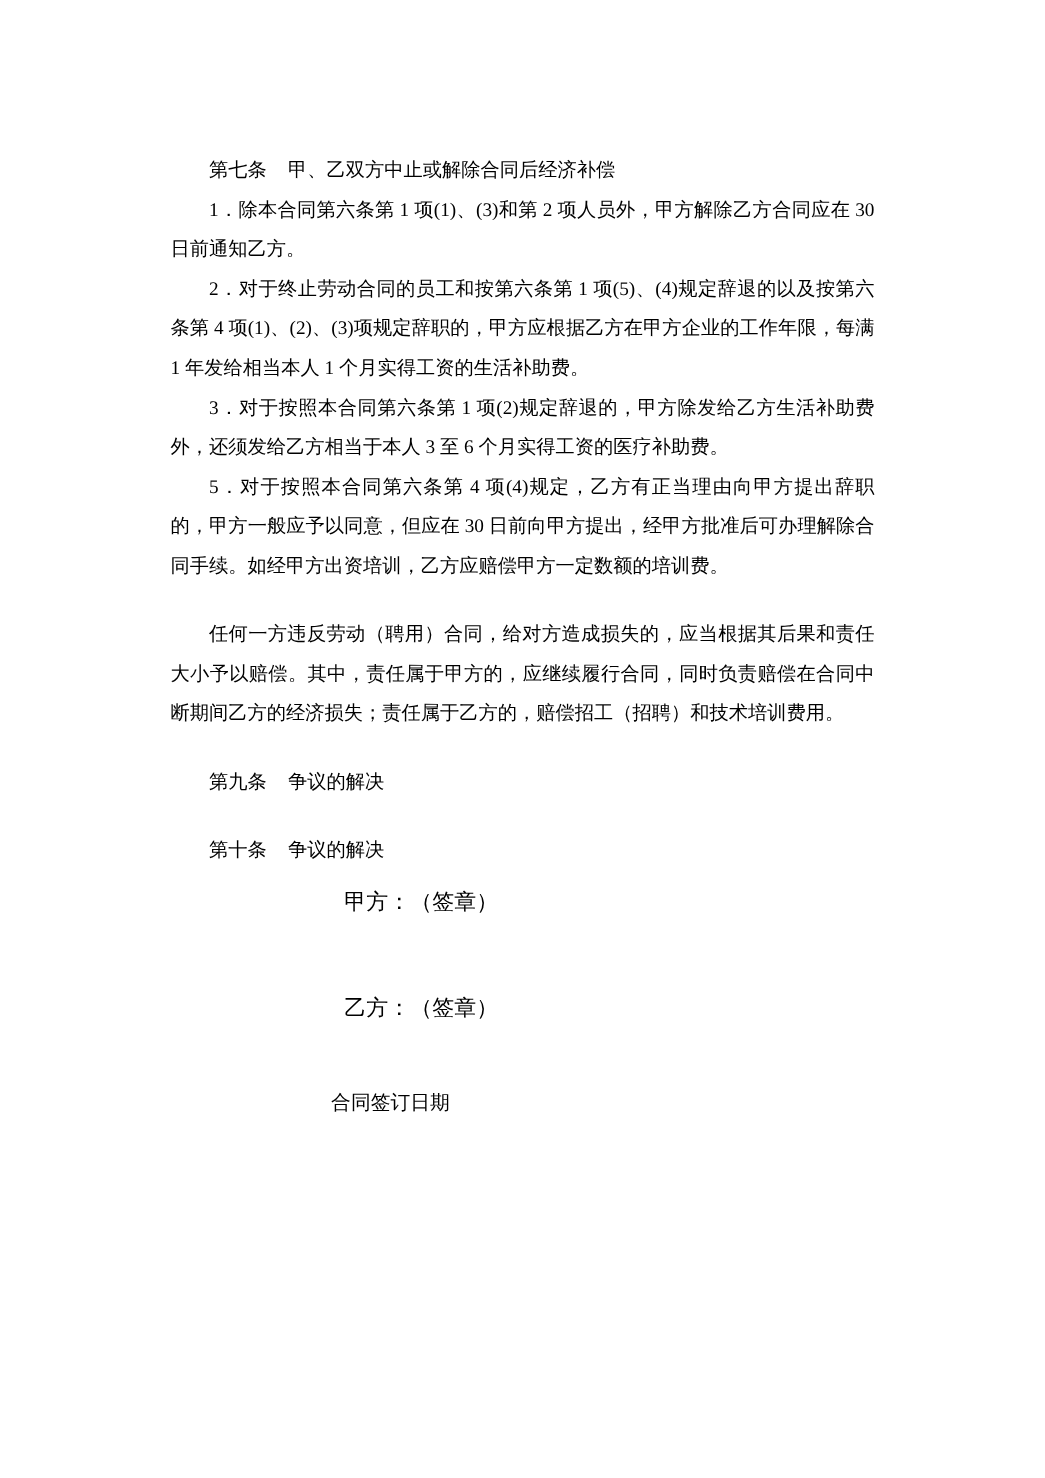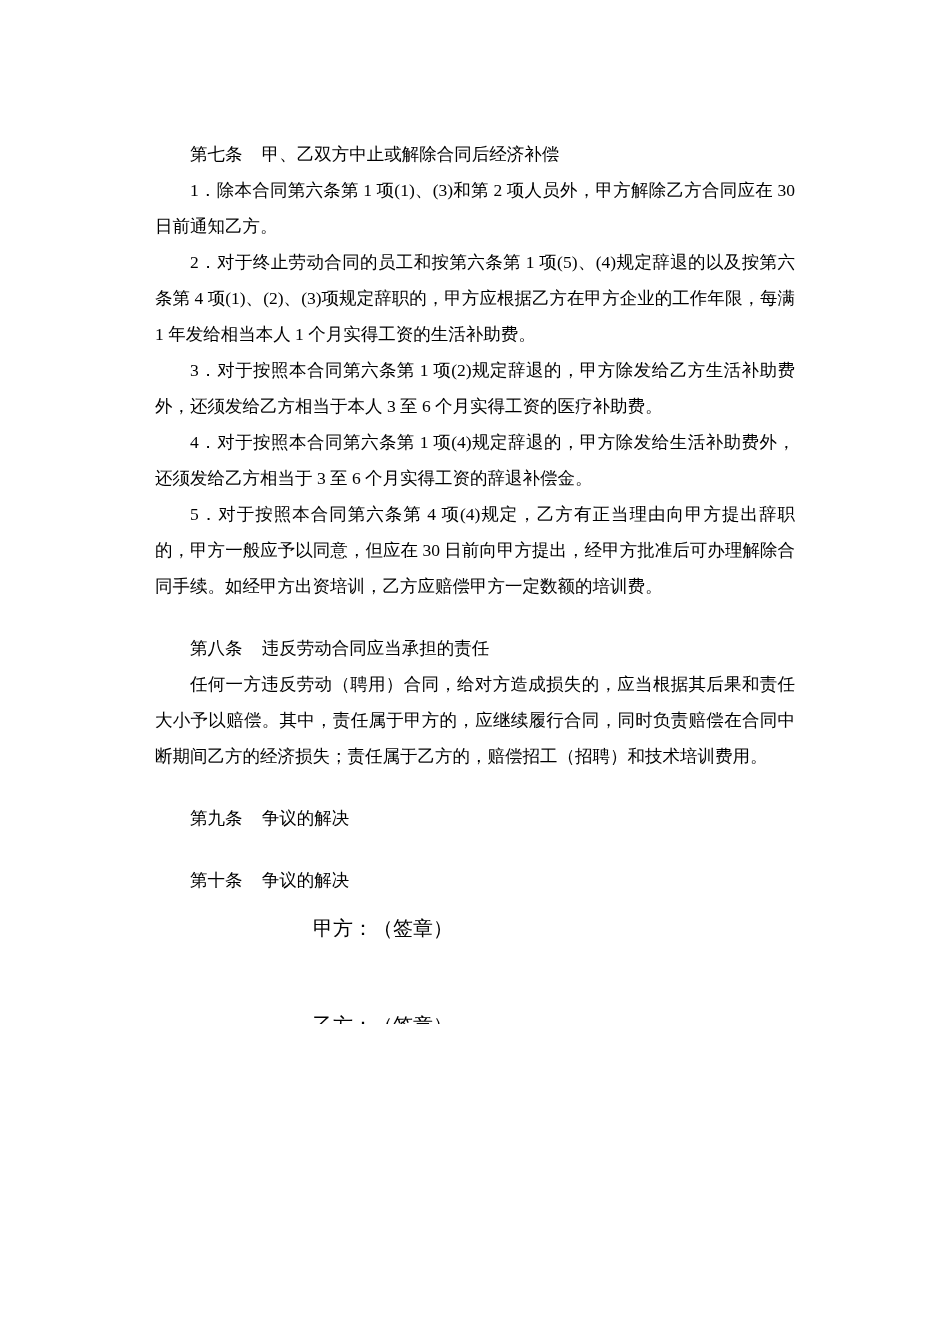--- a/index.html
+++ b/index.html
@@ -87,28 +87,26 @@
 <body>
 
 <div class="page">
   <div class="doc-body">
 
     <div class="section">
       <p class="heading"><span>第七条</span><span class="hd-sp"></span><span>甲、乙双方中止或解除合同后经济补偿</span></p>
       <p class="item">1．除本合同第六条第 1 项(1)、(3)和第 2 项人员外，甲方解除乙方合同应在 30 日前通知乙方。</p>
       <p class="item">2．对于终止劳动合同的员工和按第六条第 1 项(5)、(4)规定辞退的以及按第六条第 4 项(1)、(2)、(3)项规定辞职的，甲方应根据乙方在甲方企业的工作年限，每满 1 年发给相当本人 1 个月实得工资的生活补助费。</p>
       <p class="item">3．对于按照本合同第六条第 1 项(2)规定辞退的，甲方除发给乙方生活补助费外，还须发给乙方相当于本人 3 至 6 个月实得工资的医疗补助费。</p>
-      <p class="item">4．对于按照本合同第六条第 1 项(4)规定辞退的，甲方除发给生活补助费外，还须发给乙方相当于 3 至 6 个月实得工资的辞退补偿金。</p>
       <p class="item">5．对于按照本合同第六条第 4 项(4)规定，乙方有正当理由向甲方提出辞职的，甲方一般应予以同意，但应在 30 日前向甲方提出，经甲方批准后可办理解除合同手续。如经甲方出资培训，乙方应赔偿甲方一定数额的培训费。</p>
     </div>
 
     <div class="section-gap"></div>
 
     <div class="section">
-      <p class="heading"><span>第八条</span><span class="hd-sp"></span><span>违反劳动合同应当承担的责任</span></p>
       <p class="para">任何一方违反劳动（聘用）合同，给对方造成损失的，应当根据其后果和责任大小予以赔偿。其中，责任属于甲方的，应继续履行合同，同时负责赔偿在合同中断期间乙方的经济损失；责任属于乙方的，赔偿招工（招聘）和技术培训费用。</p>
     </div>
 
     <div class="section-gap"></div>
 
     <div class="section">
       <p class="heading"><span>第九条</span><span class="hd-sp"></span><span>争议的解决</span></p>
     </div>
 
     <div class="section-gap"></div>

